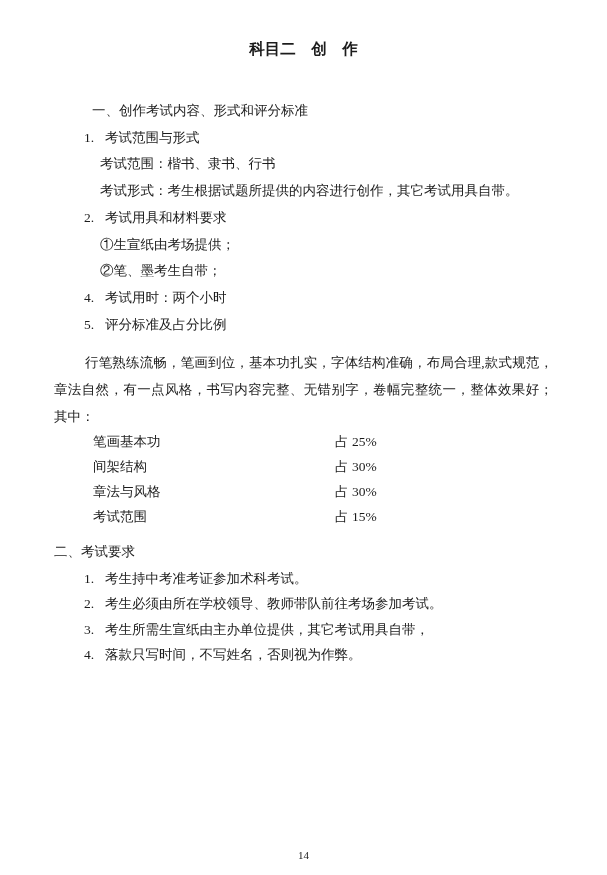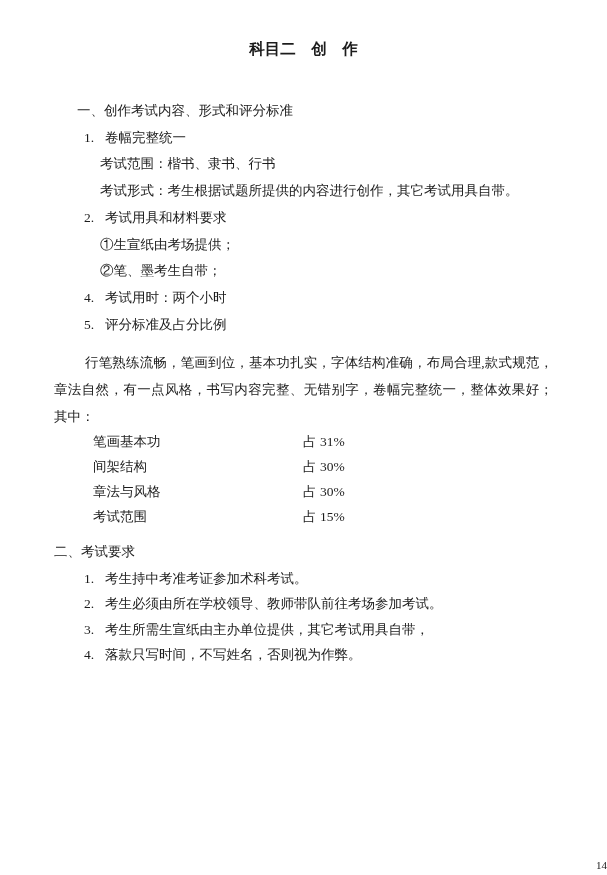--- a/index.html
+++ b/index.html
@@ -25,59 +25,60 @@
     font-size: 13.5px;
   }
   .doc-title {
     text-align: center;
     font-weight: bold;
     font-size: 15.5px;
     line-height: 18px;
     margin: 0 0 40px 0;
   }
   .line { line-height: 26.7px; }
-  .h1 { margin-left: 23px; }
+  .h1 { margin-left: 38px; }
   .num-item { margin-left: 30px; }
   .num { display: inline-block; width: 21px; }
   .sub { margin-left: 46px; }
   .para {
     text-align: justify;
     text-indent: 31px;
     margin-top: 12px;
   }
   .score-row {
     display: flex;
     line-height: 24.7px;
     margin-left: 39px;
+    gap: 32px;
   }
   .score-label { width: 210px; }
   .h2 { margin-top: 10px; }
   .req-item { margin-left: 30px; line-height: 25.4px; }
   .page-num {
     position: absolute;
     left: 0;
     right: 0;
-    bottom: 4px;
-    text-align: right;
+    bottom: 14px;
+    text-align: center;
     font-size: 11px;
     line-height: 12px;
   }
 </style>
 </head>
 <body>
 
 <div class="page">
   <div class="content">
 
     <div class="doc-title">科目二　创　作</div>
 
     <div class="line h1">一、创作考试内容、形式和评分标准</div>
 
     <div class="line num-item">
-      <span class="num">1.</span><span>卷幅完整统一</span>
+      <span class="num">1.</span><span>考试范围与形式</span>
     </div>
     <div class="line sub">考试范围：楷书、隶书、行书</div>
     <div class="line sub">考试形式：考生根据试题所提供的内容进行创作，其它考试用具自带。</div>
 
     <div class="line num-item">
       <span class="num">2.</span><span>考试用具和材料要求</span>
     </div>
     <div class="line sub">①生宣纸由考场提供；</div>
     <div class="line sub">②笔、墨考生自带；</div>
 
@@ -86,21 +87,21 @@
     </div>
     <div class="line num-item">
       <span class="num">5.</span><span>评分标准及占分比例</span>
     </div>
 
     <div class="line para">行笔熟练流畅，笔画到位，基本功扎实，字体结构准确，布局合理,款式规范，章法自然，有一点风格，书写内容完整、无错别字，卷幅完整统一，整体效果好；其中：</div>
 
     <div>
       <div class="score-row">
         <span class="score-label">笔画基本功</span>
-        <span>占 31%</span>
+        <span>占 25%</span>
       </div>
       <div class="score-row">
         <span class="score-label">间架结构</span>
         <span>占 30%</span>
       </div>
       <div class="score-row">
         <span class="score-label">章法与风格</span>
         <span>占 30%</span>
       </div>
       <div class="score-row">

